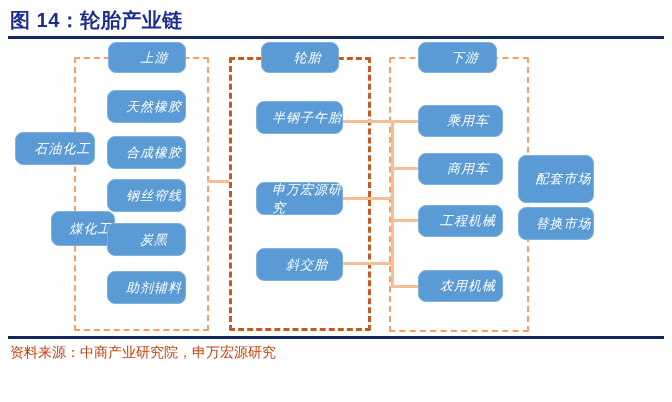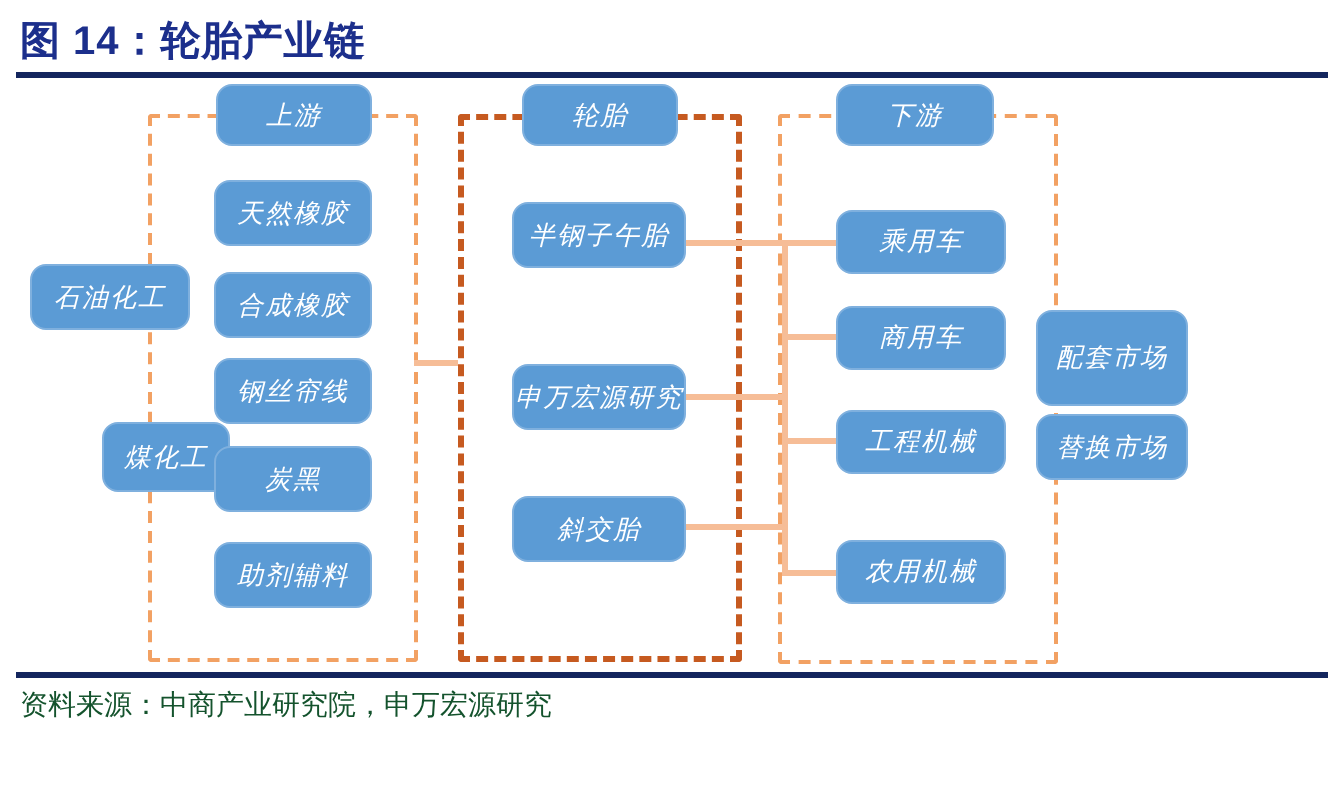--- a/index.html
+++ b/index.html
@@ -2,35 +2,35 @@
 <html><head>
 <meta charset="utf-8">
 <style>
   html,body{margin:0;padding:0;background:#ffffff;}
   .canvas{position:relative;width:672px;height:402px;background:#ffffff;overflow:hidden;
           font-family:"Liberation Sans",sans-serif;}
   .fig-title{position:absolute;left:10px;top:7px;font-size:20px;font-weight:bold;color:#1c2f8c;letter-spacing:.5px;}
   .rule{position:absolute;left:8px;width:656px;background:#14265e;}
   .rule-top{top:36px;height:3px;}
   .rule-bottom{top:336px;height:3px;}
-  .source-line{position:absolute;left:10px;top:344px;font-size:14px;color:#14532d;}
+  .source-line{position:absolute;left:10px;top:344px;font-size:14px;color:#c2410c;}
 
   .group{position:absolute;z-index:1;border-radius:2px;}
   .group-light{border:2px dashed #f2a163;}
   .group-dark{border:3px dashed #c65a20;}
   .g1{left:74px;top:57px;width:131px;height:270px;}
   .g2{left:229px;top:57px;width:136px;height:268px;}
   .g3{left:389px;top:57px;width:136px;height:271px;}
 
   .conn{position:absolute;z-index:2;background:#f6bd97;}
 
   .node{position:absolute;z-index:3;background:#5b9bd5;border:1px solid #7fb0de;border-radius:8px;
         color:#ffffff;display:flex;align-items:center;justify-content:center;
         font-family:"DejaVu Serif",serif;font-style:italic;font-size:13px;letter-spacing:1px;
-        box-sizing:border-box;}
+        box-sizing:border-box;padding-left:15px;}
 </style>
 </head>
 <body>
 
 <div class="canvas">
 
   <div class="fig-title">图 14：轮胎产业链</div>
   <div class="rule rule-top"></div>
 
   <div class="group group-light g1"></div>

